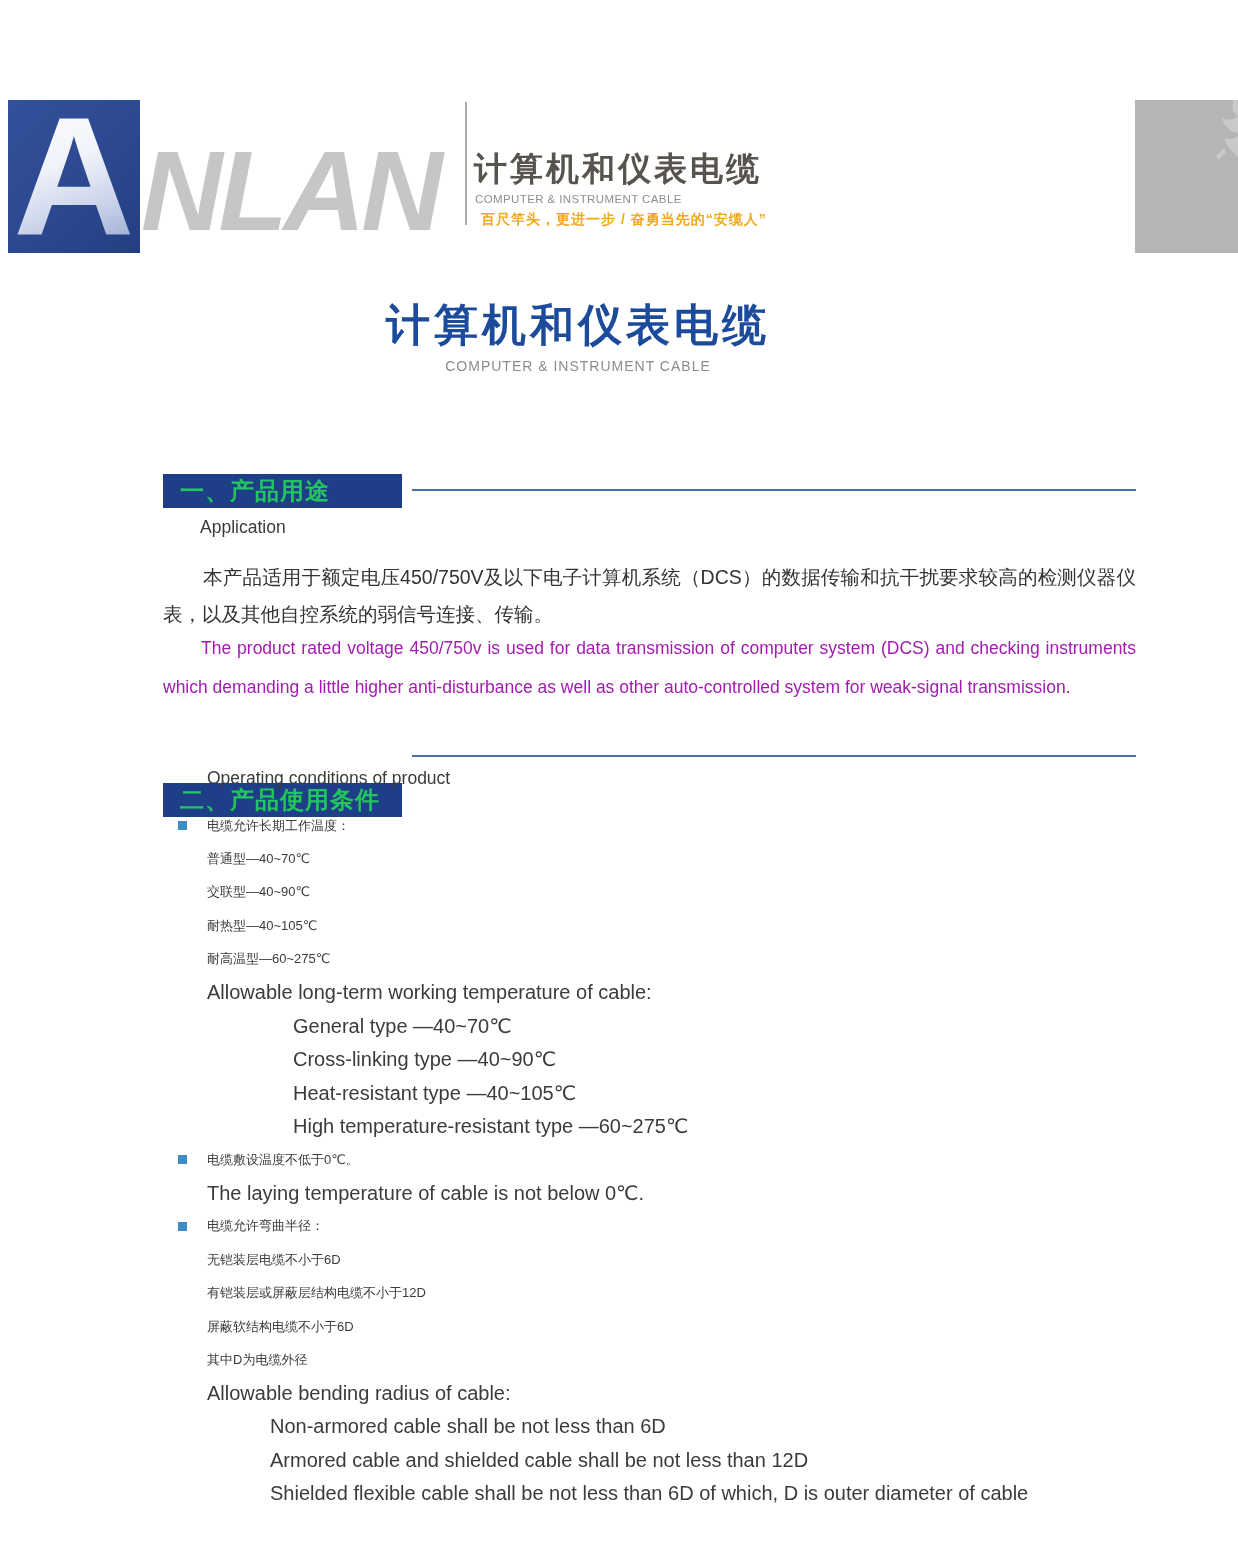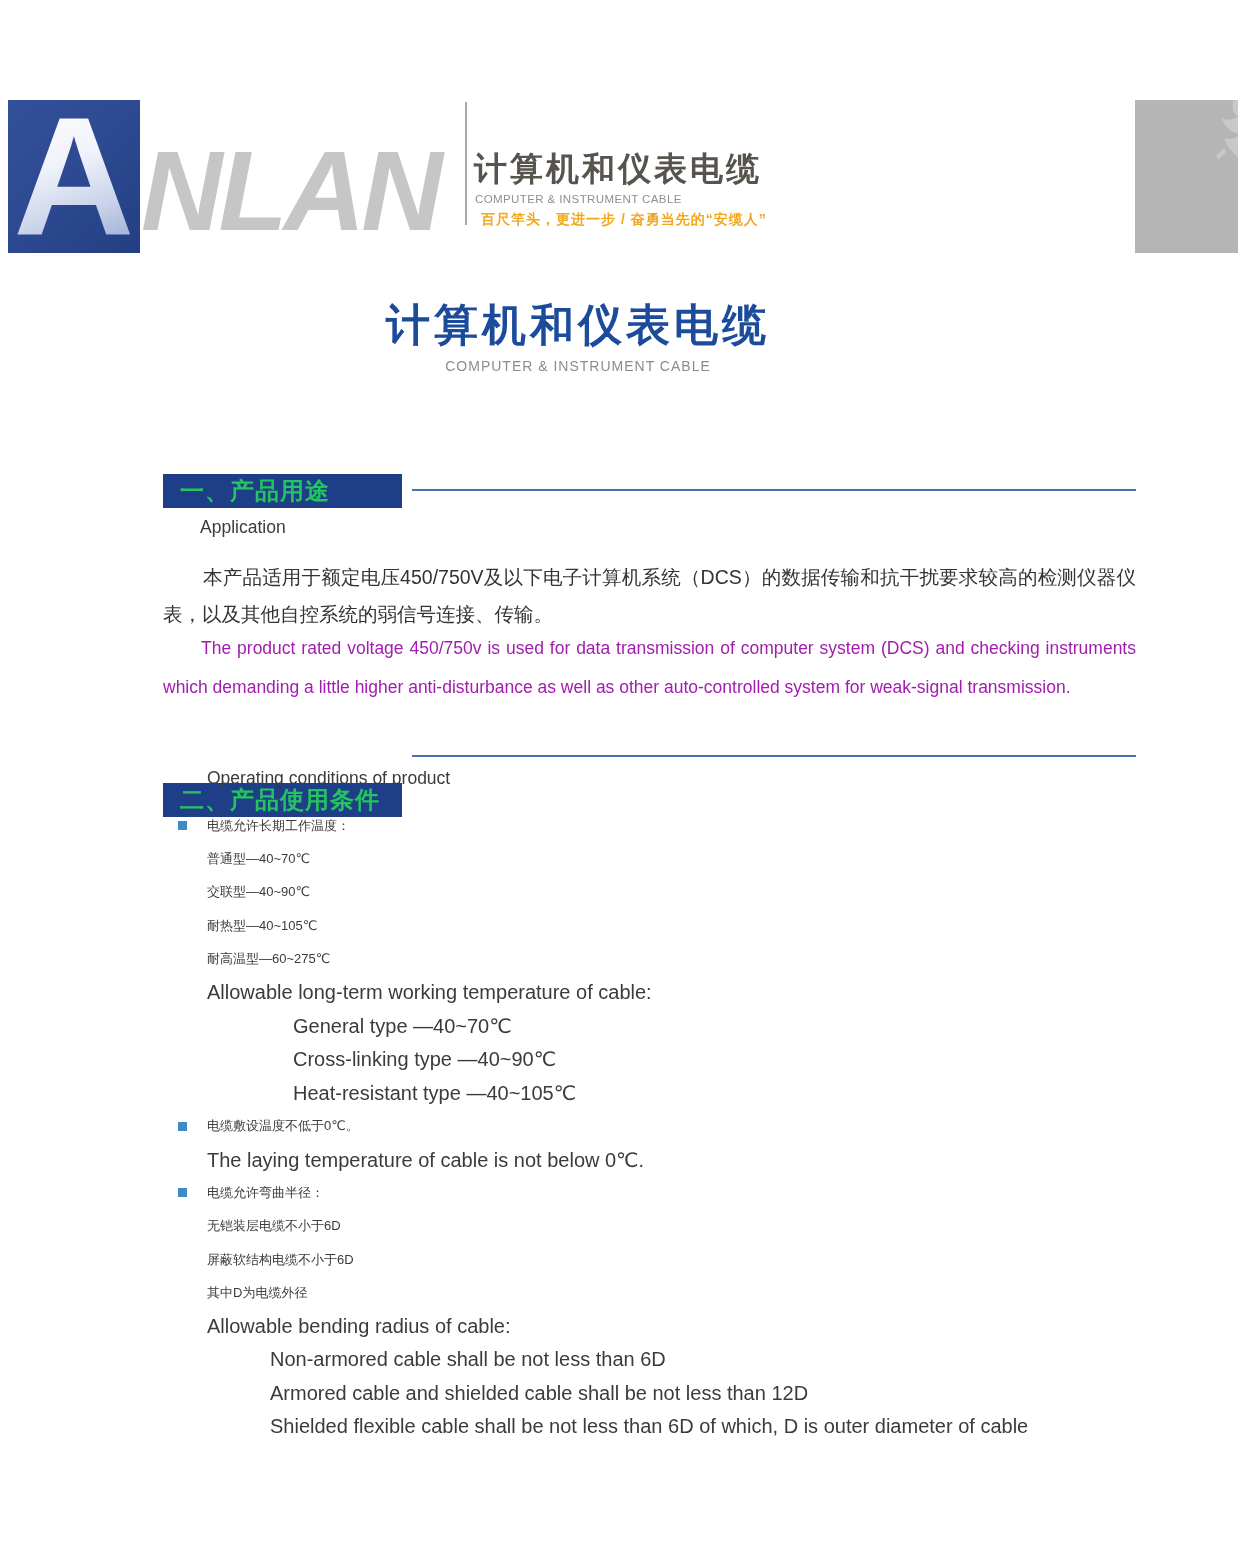--- a/index.html
+++ b/index.html
@@ -138,33 +138,39 @@
       </div>
     <div class="cond-line en ind1">
         <span>General type —40~70℃</span>
       </div>
     <div class="cond-line en ind1">
         <span>Cross-linking type —40~90℃</span>
       </div>
     <div class="cond-line en ind1">
         <span>Heat-resistant type —40~105℃</span>
       </div>
+    <div class="cond-line en ind1">
+        <span>High temperature-resistant type —60~275℃</span>
+      </div>
     <div class="cond-line">
         <span class="sq"></span>
         <span>电缆敷设温度不低于0℃。</span>
       </div>
     <div class="cond-line en">
         <span>The laying temperature of cable is not below 0℃.</span>
       </div>
     <div class="cond-line">
         <span class="sq"></span>
         <span>电缆允许弯曲半径：</span>
       </div>
     <div class="cond-line">
         <span>无铠装层电缆不小于6D</span>
+      </div>
+    <div class="cond-line">
+        <span>有铠装层或屏蔽层结构电缆不小于12D</span>
       </div>
     <div class="cond-line">
         <span>屏蔽软结构电缆不小于6D</span>
       </div>
     <div class="cond-line">
         <span>其中D为电缆外径</span>
       </div>
     <div class="cond-line en">
         <span>Allowable bending radius of cable:</span>
       </div>

